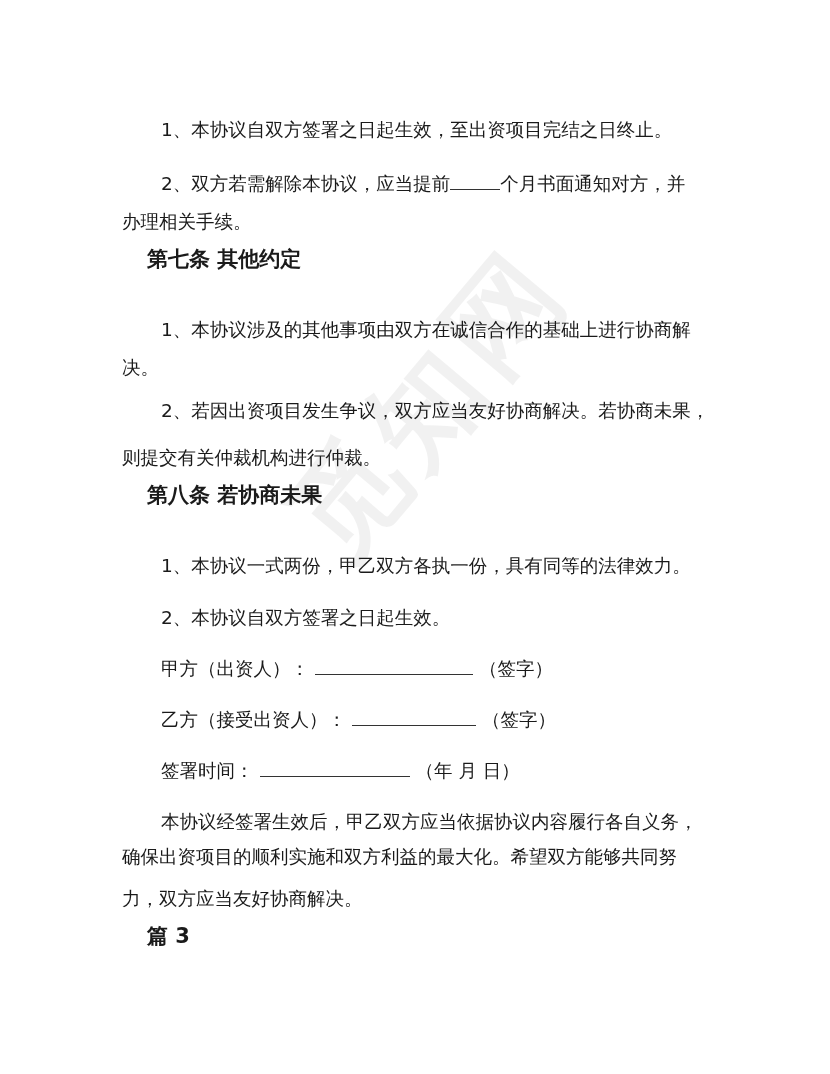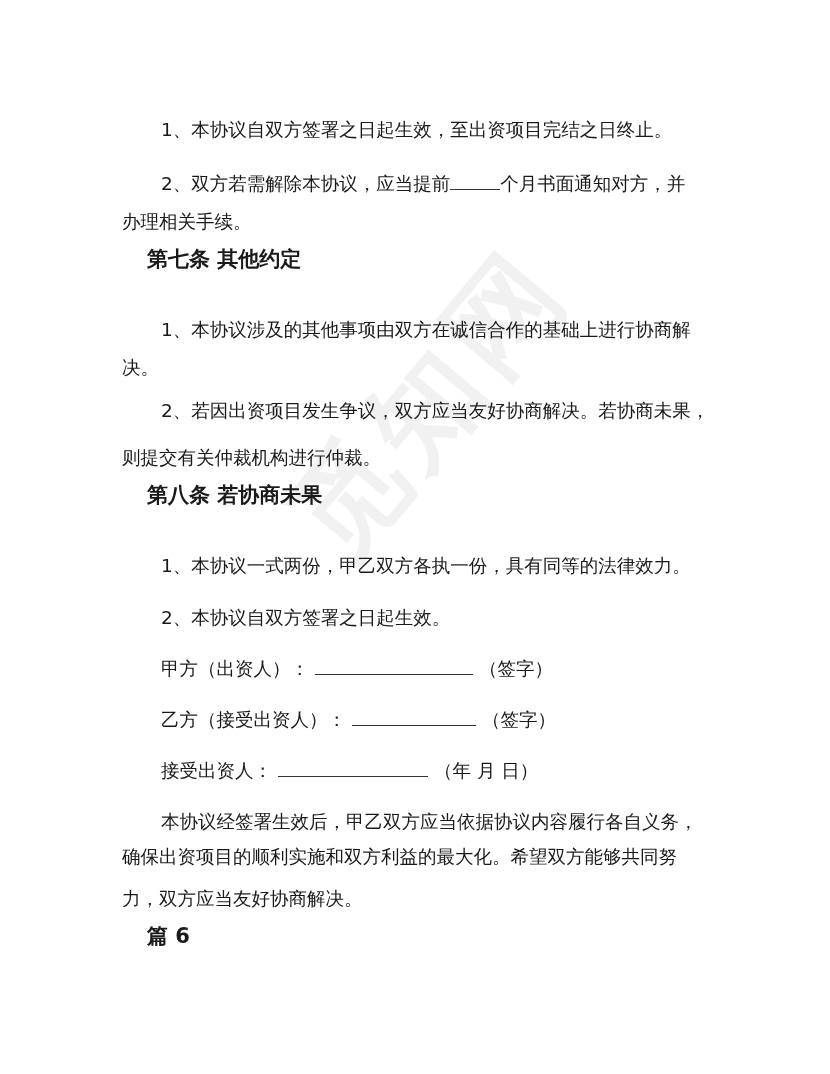--- a/index.html
+++ b/index.html
@@ -36,21 +36,21 @@
   <div class="line indent" style="top:539px">1、本协议一式两份，甲乙双方各执一份，具有同等的法律效力。</div>
   <div class="line indent" style="top:591px">2、本协议自双方签署之日起生效。</div>
 
   <div class="line indent" style="top:641px">
     <span>甲方（出资人）：</span><span class="blank" style="width:158px"></span><span>（签字）</span>
   </div>
   <div class="line indent" style="top:692px">
     <span>乙方（接受出资人）：</span><span class="blank" style="width:124px"></span><span>（签字）</span>
   </div>
   <div class="line indent" style="top:743px">
-    <span>接受出资人：</span><span class="blank" style="width:150px"></span><span>（年  月  日）</span>
+    <span>签署时间：</span><span class="blank" style="width:150px"></span><span>（年  月  日）</span>
   </div>
 
   <div class="line indent" style="top:795px">本协议经签署生效后，甲乙双方应当依据协议内容履行各自义务，</div>
   <div class="line" style="top:830px">确保出资项目的顺利实施和双方利益的最大化。希望双方能够共同努</div>
   <div class="line" style="top:872px">力，双方应当友好协商解决。</div>
 
-  <div class="h" style="top:923px">篇 6</div>
+  <div class="h" style="top:923px">篇 3</div>
 </div>
 
 </body></html>

